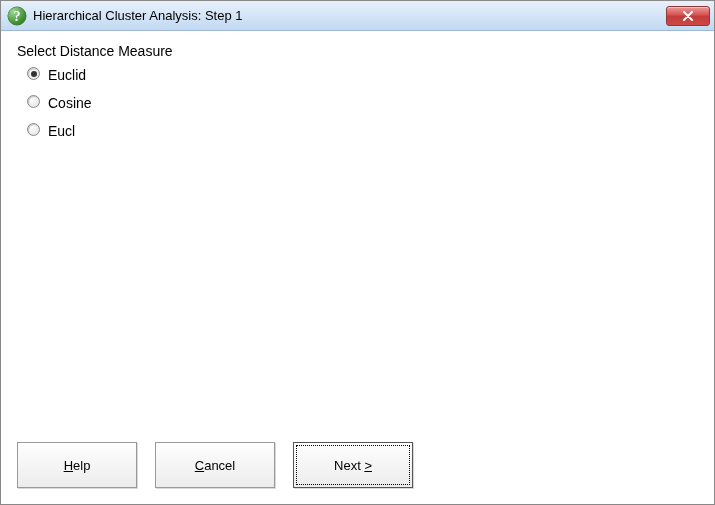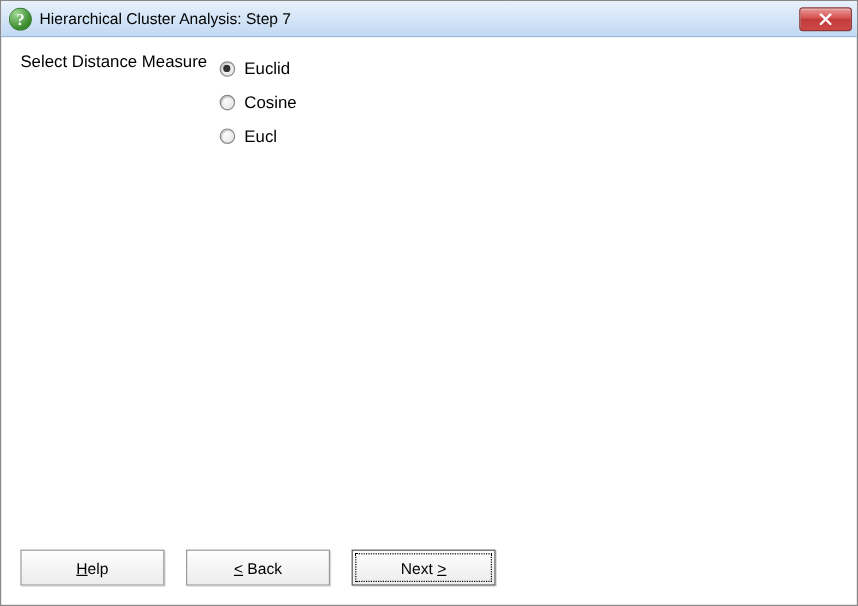--- a/index.html
+++ b/index.html
@@ -55,36 +55,35 @@
       box-shadow: inset 0 1px 0 rgba(255,255,255,0.4);
     }
     .close-btn svg {
       width: 12px;
       height: 10px;
     }
     .content {
       flex: 1;
       padding: 12px 16px 8px 16px;
       display: flex;
-      flex-direction: row;
+      flex-direction: column;
     }
     .section-label {
       font-size: 14px;
       color: #000;
       margin-bottom: 8px;
     }
     .radio-group {
       display: flex;
       flex-direction: column;
       gap: 0;
       padding-left: 10px;
     }
     .radio-item {
       display: flex;
-      align-items: center;
       height: 28px;
       cursor: pointer;
     }
     .radio-visual {
       width: 13px;
       height: 13px;
       border: 1px solid #888;
       border-radius: 50%;
       background: radial-gradient(circle at 30% 30%, #fff, #e0e0e0);
       box-shadow: inset 1px 1px 1px rgba(0,0,0,0.2);
@@ -107,21 +106,21 @@
       color: #000;
     }
     .button-bar {
       display: flex;
       gap: 18px;
       padding: 10px 16px 16px 16px;
       justify-content: flex-start;
     }
     .btn {
       width: 120px;
-      height: 30px;
+      height: 46px;
       background: linear-gradient(to bottom, #fefefe, #ececec);
       border: 1px solid #999;
       box-shadow: 1px 1px 0 rgba(0,0,0,0.15);
       font-family: inherit;
       font-size: 13px;
       color: #000;
       cursor: pointer;
       display: flex;
       align-items: center;
       justify-content: center;
@@ -160,21 +159,21 @@
         <circle cx="10" cy="10" r="9" fill="url(#g1)"></circle>
         <defs>
           <radialGradient id="g1" cx="30%" cy="25%" r="70%">
             <stop offset="0%" stop-color="#9ed893"></stop>
             <stop offset="100%" stop-color="#3a8a2e"></stop>
           </radialGradient>
         </defs>
         <text x="10" y="15" font-size="14" font-weight="bold" fill="#fff" text-anchor="middle" font-family="Georgia,serif">?</text>
       </svg>
     </span>
-    <span class="titlebar-title">Hierarchical Cluster Analysis: Step 7</span>
+    <span class="titlebar-title">Hierarchical Cluster Analysis: Step 1</span>
     <div class="close-btn">
       <svg viewBox="0 0 12 10">
         <path d="M2 1 L10 9 M10 1 L2 9" stroke="#fff" stroke-width="2" stroke-linecap="round"></path>
       </svg>
     </div>
   </div>
 
   <div class="content">
     <div class="section-label">Select Distance Measure</div>
 
@@ -195,19 +194,19 @@
         <span class="radio-label">Eucl</span>
       </label>
     </div>
   </div>
 
   <div class="button-bar">
     <button class="btn">
       <span><span></span><span class="underline">H</span><span>elp</span></span>
     </button>
     <button class="btn">
-      <span><span class="underline">&lt;</span><span> Back</span></span>
+      <span><span></span><span class="underline">C</span><span>ancel</span></span>
     </button>
     <button class="btn default">
       <span><span>Next </span><span class="underline">&gt;</span><span></span></span>
     </button>
   </div>
 </div>
 
 </body></html>

